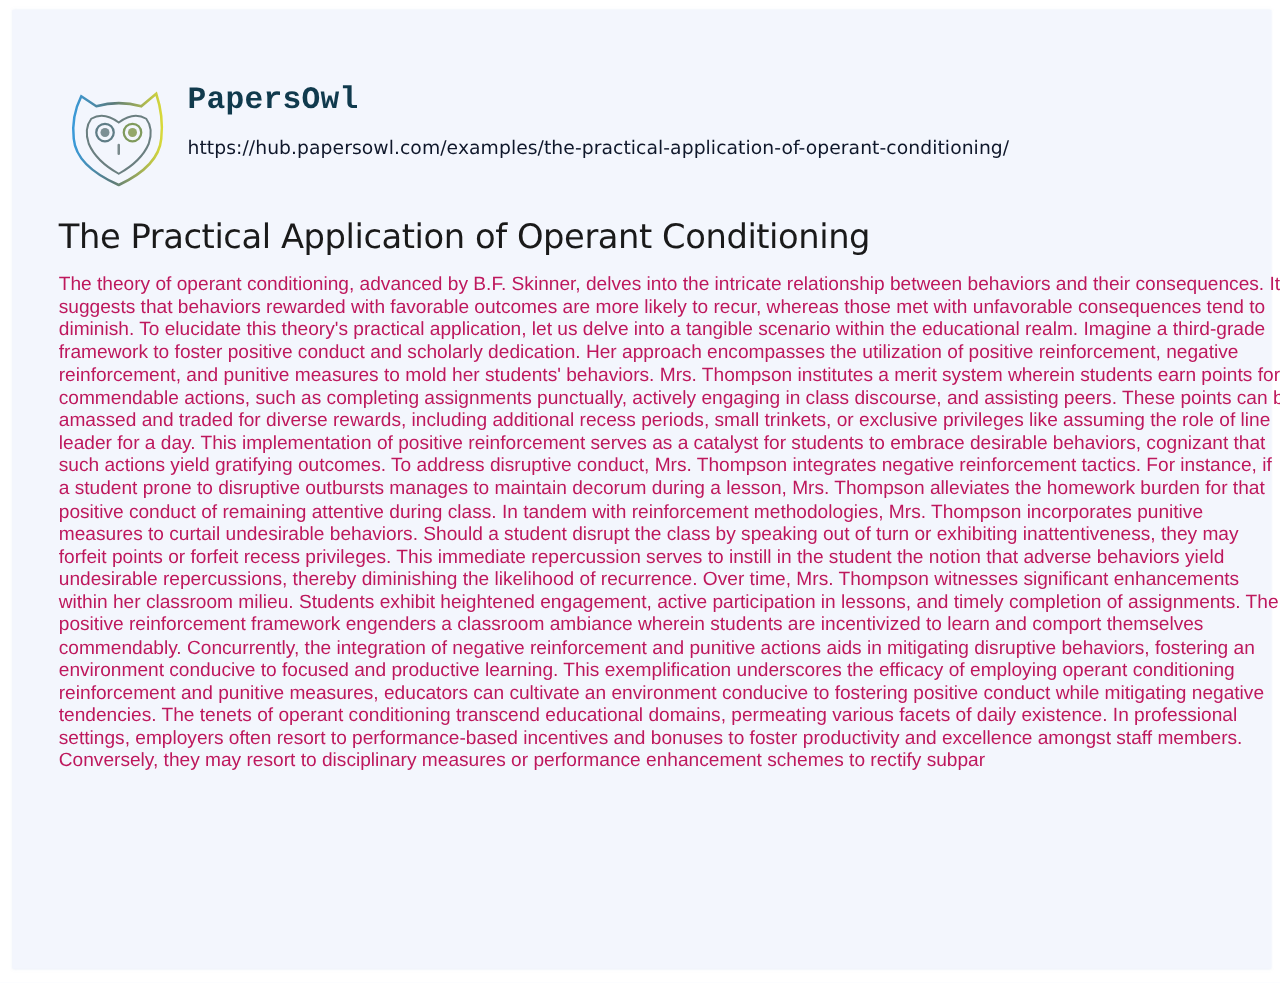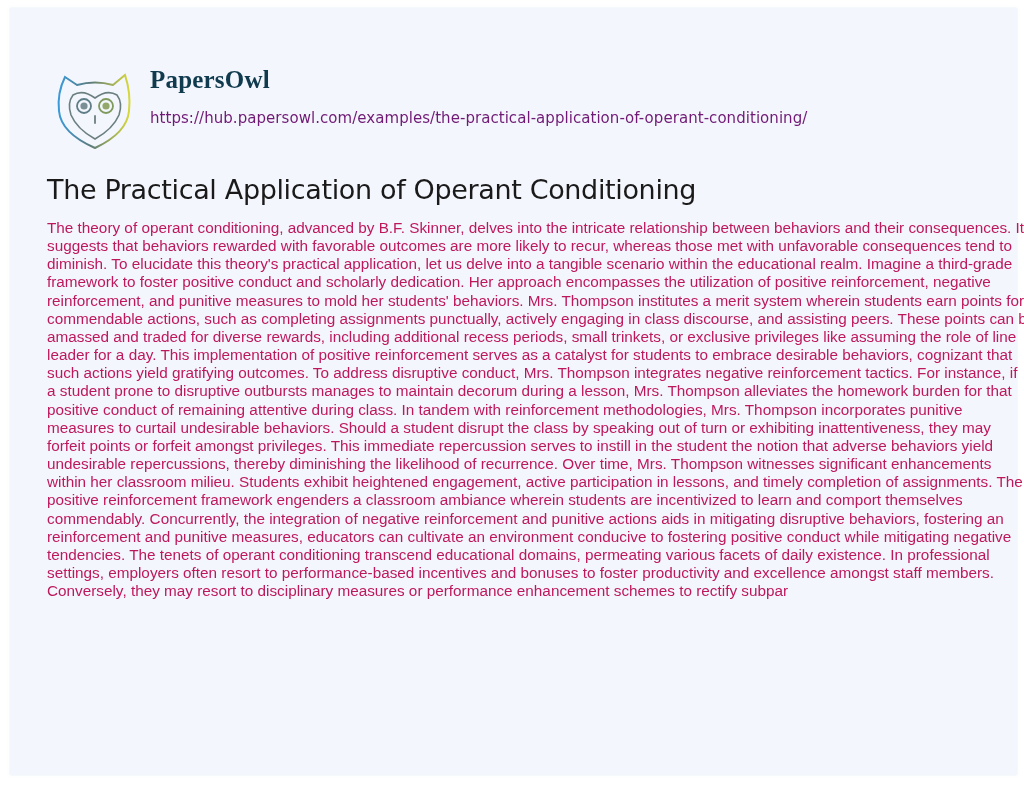--- a/index.html
+++ b/index.html
@@ -32,32 +32,32 @@
     height: 90px;
     display: block;
   }
   .brand {
     position: absolute;
     left: 103px;
     top: 2px;
     white-space: nowrap;
   }
   .brand-name {
-    font-family: Liberation Serif, serif;
+    font-family: Liberation Mono, monospace;
     font-weight: bold;
     font-size: 25px;
     letter-spacing: 0.2px;
     color: #103a4d;
     line-height: 30px;
     margin-top: 0px;
   }
   .brand-url {
     font-family: "DejaVu Sans", sans-serif;
     font-size: 15px;
-    color: #701a75;
+    color: #0f172a;
     line-height: 20px;
     margin-top: 13px;
     text-decoration: none;
     display: block;
     letter-spacing: 0.05px;
   }
   .title {
     position: absolute;
     left: 47px;
     top: 170px;
@@ -127,22 +127,23 @@
   <span class="line">diminish. To elucidate this theory's practical application, let us delve into a tangible scenario within the educational realm. Imagine a third-grade</span>
   <span class="line">framework to foster positive conduct and scholarly dedication. Her approach encompasses the utilization of positive reinforcement, negative</span>
   <span class="line">reinforcement, and punitive measures to mold her students' behaviors. Mrs. Thompson institutes a merit system wherein students earn points for</span>
   <span class="line">commendable actions, such as completing assignments punctually, actively engaging in class discourse, and assisting peers. These points can be</span>
   <span class="line">amassed and traded for diverse rewards, including additional recess periods, small trinkets, or exclusive privileges like assuming the role of line</span>
   <span class="line">leader for a day. This implementation of positive reinforcement serves as a catalyst for students to embrace desirable behaviors, cognizant that</span>
   <span class="line">such actions yield gratifying outcomes. To address disruptive conduct, Mrs. Thompson integrates negative reinforcement tactics. For instance, if</span>
   <span class="line">a student prone to disruptive outbursts manages to maintain decorum during a lesson, Mrs. Thompson alleviates the homework burden for that</span>
   <span class="line">positive conduct of remaining attentive during class. In tandem with reinforcement methodologies, Mrs. Thompson incorporates punitive</span>
   <span class="line">measures to curtail undesirable behaviors. Should a student disrupt the class by speaking out of turn or exhibiting inattentiveness, they may</span>
-  <span class="line">forfeit points or forfeit amongst privileges. This immediate repercussion serves to instill in the student the notion that adverse behaviors yield</span>
+  <span class="line">forfeit points or forfeit recess privileges. This immediate repercussion serves to instill in the student the notion that adverse behaviors yield</span>
   <span class="line">undesirable repercussions, thereby diminishing the likelihood of recurrence. Over time, Mrs. Thompson witnesses significant enhancements</span>
   <span class="line">within her classroom milieu. Students exhibit heightened engagement, active participation in lessons, and timely completion of assignments. The</span>
   <span class="line">positive reinforcement framework engenders a classroom ambiance wherein students are incentivized to learn and comport themselves</span>
   <span class="line">commendably. Concurrently, the integration of negative reinforcement and punitive actions aids in mitigating disruptive behaviors, fostering an</span>
+  <span class="line">environment conducive to focused and productive learning. This exemplification underscores the efficacy of employing operant conditioning</span>
   <span class="line">reinforcement and punitive measures, educators can cultivate an environment conducive to fostering positive conduct while mitigating negative</span>
   <span class="line">tendencies. The tenets of operant conditioning transcend educational domains, permeating various facets of daily existence. In professional</span>
   <span class="line">settings, employers often resort to performance-based incentives and bonuses to foster productivity and excellence amongst staff members.</span>
   <span class="line">Conversely, they may resort to disciplinary measures or performance enhancement schemes to rectify subpar</span>
 </div>
 
 </body></html>

